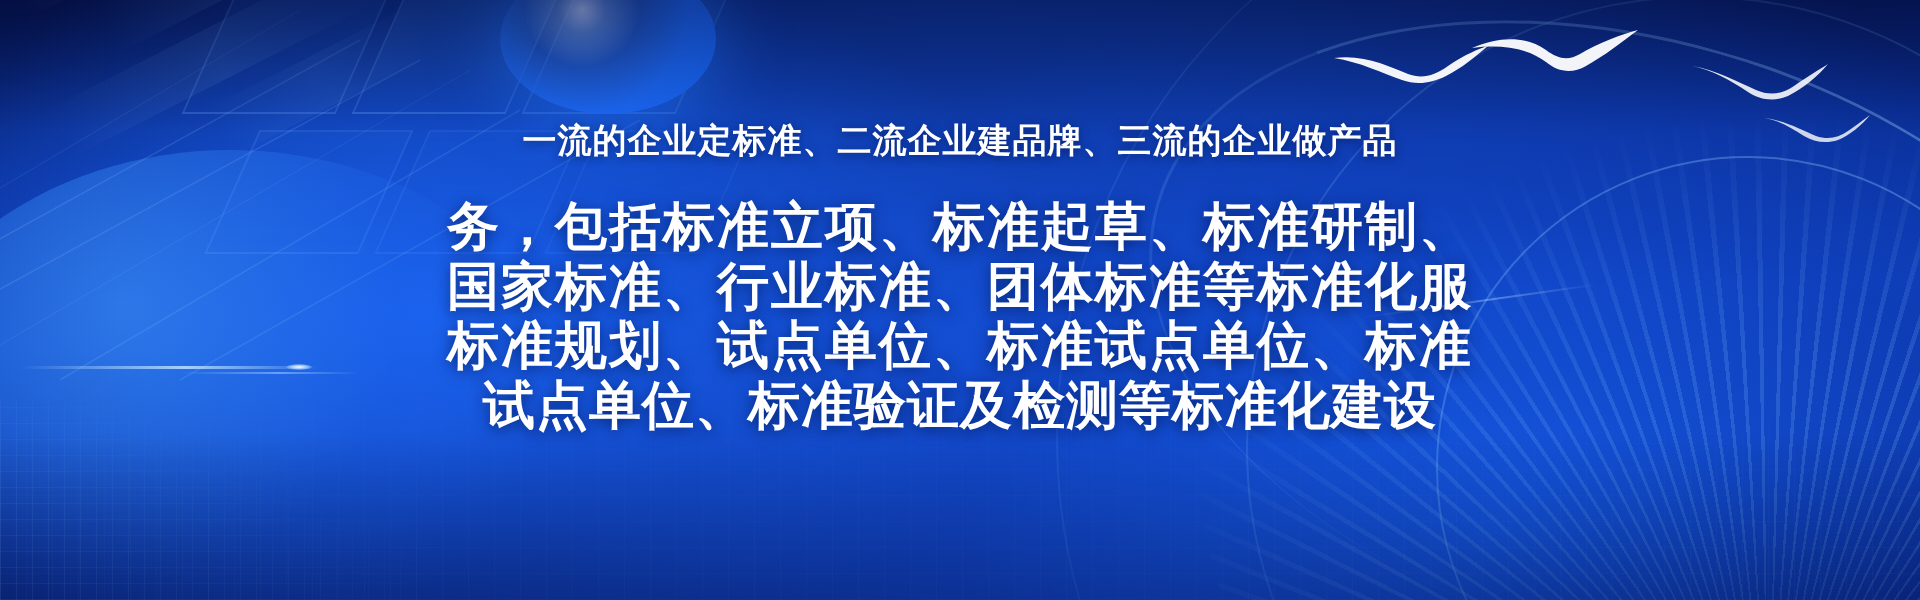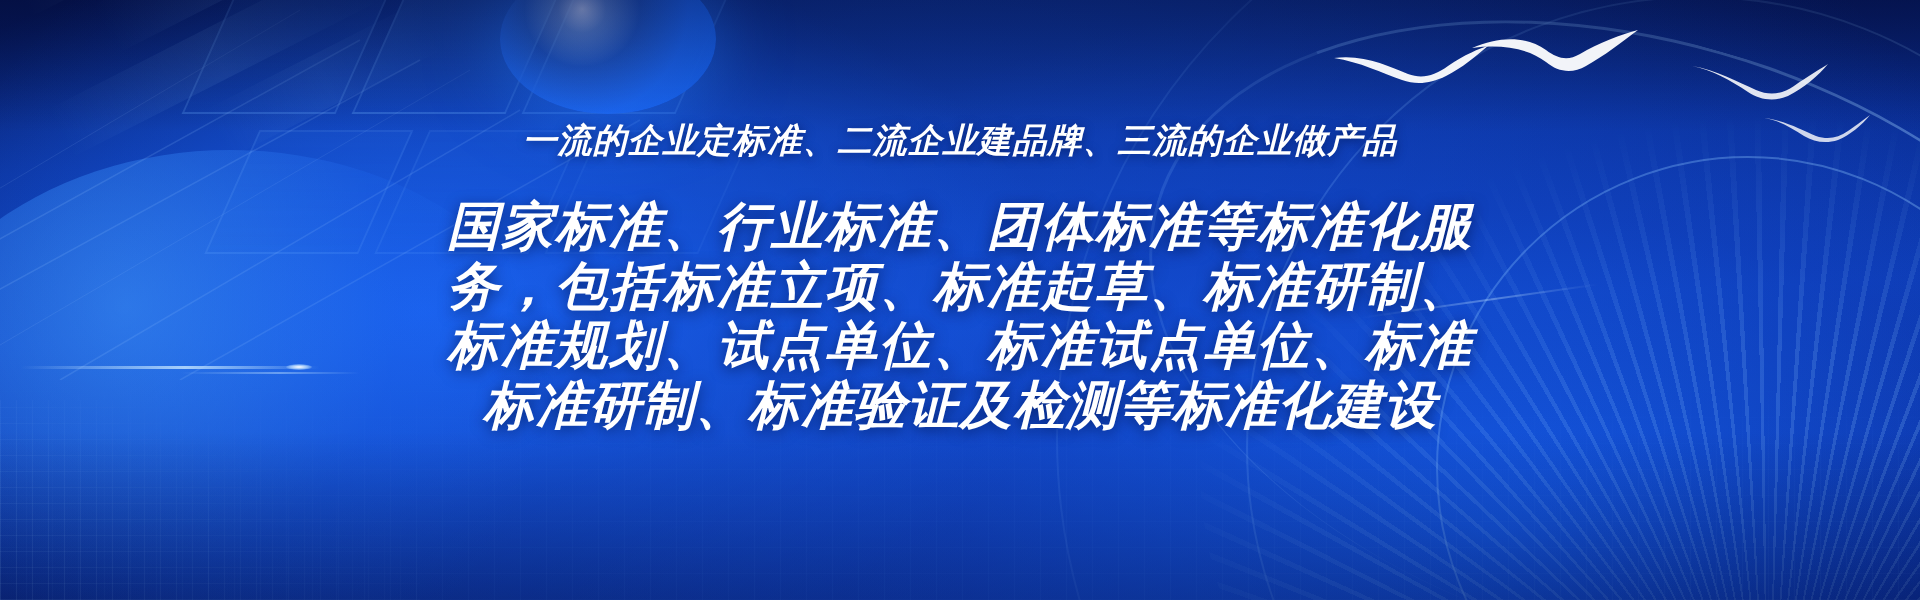--- a/index.html
+++ b/index.html
@@ -7,21 +7,20 @@
     padding: 0;
     background: #000;
   }
   .banner {
     position: relative;
     width: 1920px;
     height: 600px;
     overflow: hidden;
     font-family: "Liberation Sans", "DejaVu Sans", sans-serif;
     background: #404040;
-    font-style: italic;
   }
 
   
   .bg-base {
     position: absolute;
     inset: 0;
     background:
       radial-gradient(900px 520px at 22% 52%, #1a63f0 0%, rgba(20,80,210,0.65) 38%, rgba(10,40,150,0.0) 72%),
       radial-gradient(1200px 700px at 78% 88%, #1357e0 0%, rgba(14,62,190,0.5) 45%, rgba(8,30,120,0) 78%),
       linear-gradient(178deg, #06154f 0%, #0a2c8f 26%, #0e3bb0 52%, #0c3099 74%, #0a2580 100%);
@@ -301,20 +300,20 @@
   </div>
   <div class="bird" style="left:1762px; top:110px;">
     <svg width="110" height="34" viewBox="0 0 110 34">
       <path d="M2 8 C22 10, 40 20, 54 26 C66 30, 76 28, 86 21 C96 14, 104 8, 108 5 C100 15, 88 25, 76 30 C64 34, 52 32, 42 26 C28 17, 16 10, 2 8 Z" fill="#ffffff" fill-opacity="0.8"></path>
     </svg>
   </div>
 
   <div class="content">
     <div class="tagline">一流的企业定标准、二流企业建品牌、三流的企业做产品</div>
     <div class="headline">
+      <span class="ln l2">务，包括标准立项、标准起草、标准研制、</span>
       <span class="ln l1">国家标准、行业标准、团体标准等标准化服</span>
-      <span class="ln l2">务，包括标准立项、标准起草、标准研制、</span>
       <span class="ln l3">标准规划、试点单位、标准试点单位、标准</span>
-      <span class="ln l4">标准研制、标准验证及检测等标准化建设</span>
+      <span class="ln l4">试点单位、标准验证及检测等标准化建设</span>
     </div>
   </div>
 
 </div>
 
 </body></html>

